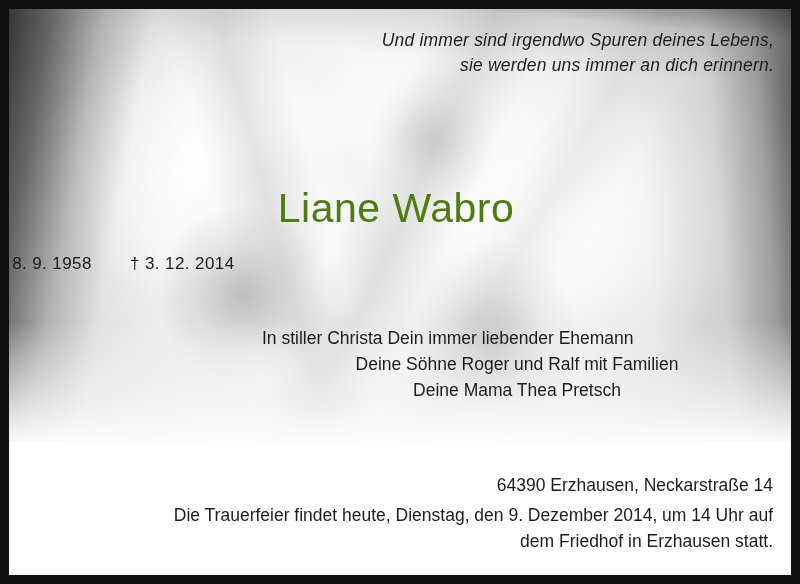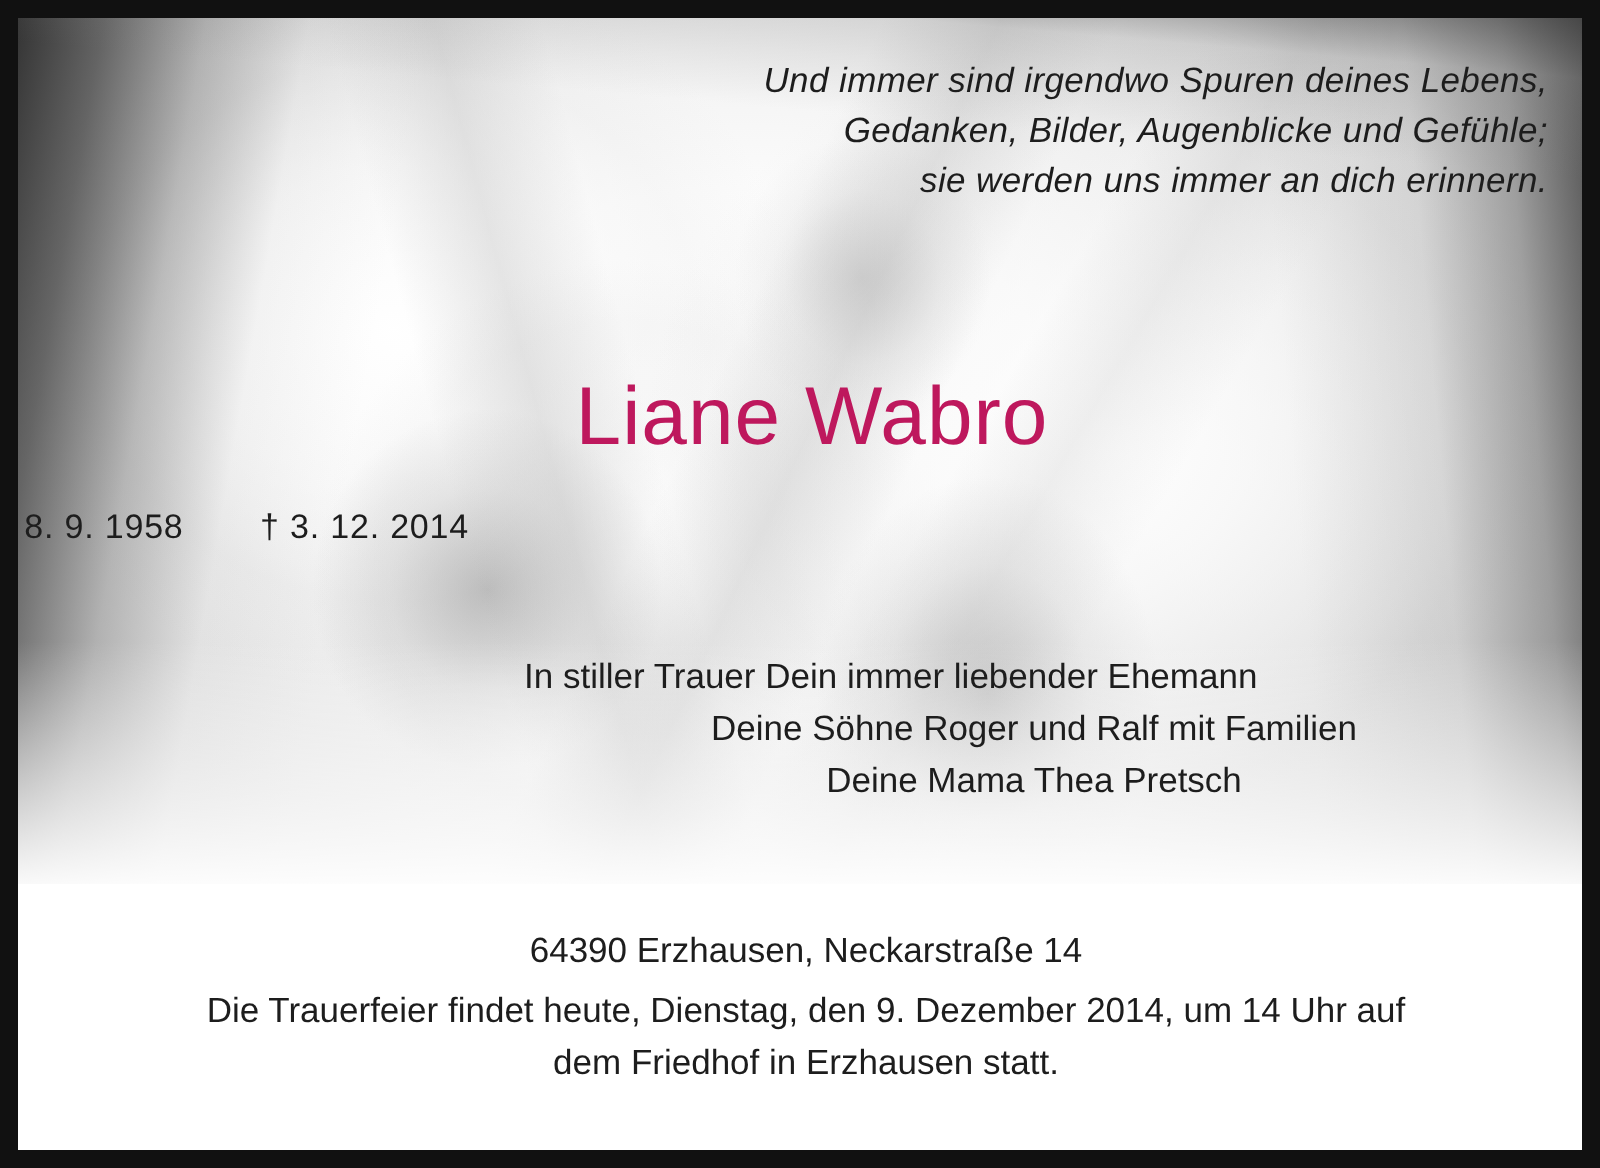--- a/index.html
+++ b/index.html
@@ -129,25 +129,25 @@
     color: #1d1d1d;
     font-size: 17.5px;
     line-height: 25px;
     letter-spacing: 0.2px;
     font-style: italic;
   }
   .verse div { white-space: nowrap; }
 
   .name {
     position: absolute;
-    left: 14px;
+    left: 4px;
     top: 185px;
     width: 784px;
     text-align: center;
-    color: #be185d;
+    color: #4d7c0f;
     font-size: 41px;
     line-height: 46px;
     letter-spacing: 0.5px;
   }
 
   .dates {
     position: absolute;
     left: 0;
     top: 254px;
     width: 800px;
@@ -166,26 +166,26 @@
     color: #1d1d1d;
     font-size: 17.5px;
     line-height: 26px;
   }
   .mourners .first { text-align: left; }
   .mourners .rest { text-align: center; }
 
   .footer {
     position: absolute;
     left: 33px;
-    top: 462px;
+    top: 472px;
     width: 740px;
     color: #1d1d1d;
     font-size: 17.5px;
     line-height: 26px;
-    text-align: center;
+    text-align: right;
   }
   .footer .addr { margin-bottom: 4px; }
 </style>
 </head>
 <body>
 
 <div class="card">
 
   <div class="rose-photo">
     <div class="layer l-base"></div>
@@ -203,36 +203,35 @@
     <div class="layer l-top-dark"></div>
     <div class="layer l-bottom-fade"></div>
   </div>
 
   <div class="lower-block"></div>
 
   <div class="content">
 
     <div class="verse">
       <div>Und immer sind irgendwo Spuren deines Lebens,</div>
-      <div>Gedanken, Bilder, Augenblicke und Gefühle;</div>
       <div>sie werden uns immer an dich erinnern.</div>
     </div>
 
     <div class="name">Liane Wabro</div>
 
     <div class="dates">
       <span>*</span>
       <span>8. 9. 1958</span>
       <span class="gap"></span>
       <span>†</span>
       <span>3. 12. 2014</span>
     </div>
 
     <div class="mourners">
-      <div class="first">In stiller Trauer Dein immer liebender Ehemann</div>
+      <div class="first">In stiller Christa Dein immer liebender Ehemann</div>
       <div class="rest">Deine Söhne Roger und Ralf mit Familien</div>
       <div class="rest">Deine Mama Thea Pretsch</div>
     </div>
 
     <div class="footer">
       <div class="addr">64390 Erzhausen, Neckarstraße 14</div>
       <div>Die Trauerfeier findet heute, Dienstag, den 9. Dezember 2014, um 14 Uhr auf</div>
       <div>dem Friedhof in Erzhausen statt.</div>
     </div>
 

